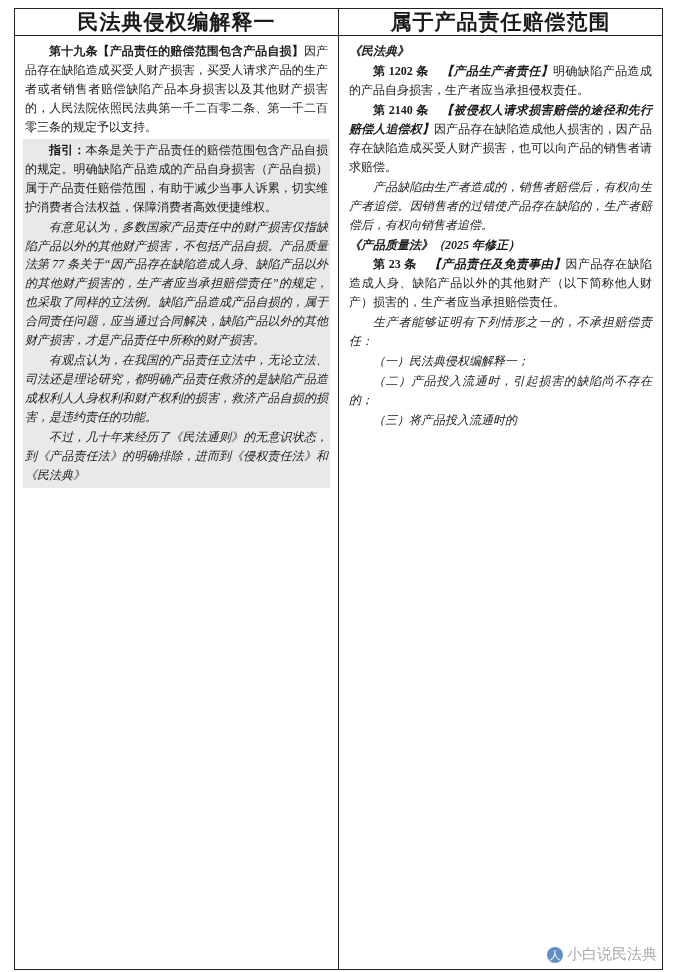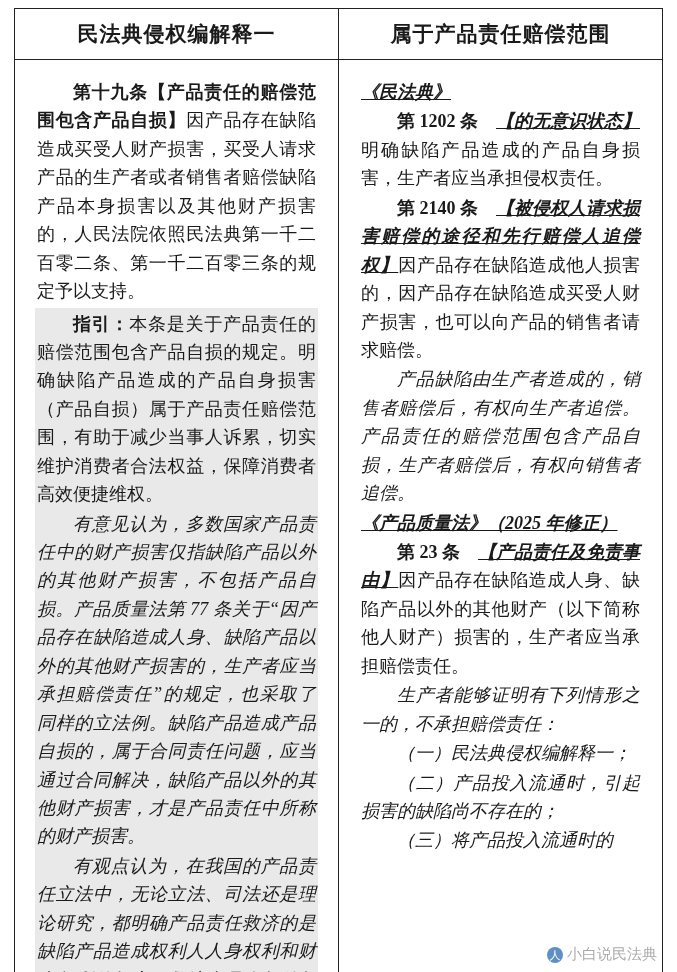--- a/index.html
+++ b/index.html
@@ -23,21 +23,21 @@
   }
   .table {
     width: 100%;
     height: 962px;
     border-collapse: collapse;
     table-layout: fixed;
   }
   .table td, .table th {
     border: 1px solid #222;
     vertical-align: top;
-    padding: 12px;
+    padding: 0;
   }
   .col-left { width: 50%; }
   .col-right { width: 50%; }
 
   .hdr {
     text-align: center;
     font-size: 21px;
     font-weight: 700;
     letter-spacing: 1px;
     padding: 6px 0 8px 0;
@@ -46,29 +46,29 @@
     font-family: "Liberation Serif", "DejaVu Serif", serif;
   }
   .cellbody {
     padding: 6px 10px 4px 10px;
     height: 890px;
     overflow: hidden;
   }
 
   p {
     margin: 0 0 1px 0;
-    font-size: 18px;
+    font-size: 12px;
     line-height: 1.58;
     text-align: justify;
     text-justify: inter-ideograph;
   }
   .indent { text-indent: 2em; }
   .bold { font-weight: 700; }
   .ital { font-style: italic; }
-  .bolditalic { font-weight: 700; font-style: italic; text-decoration: underline; }
+  .bolditalic { font-weight: 700; font-style: italic; }
   .shade-block {
     background: #e9e9e9;
     padding: 2px 2px 2px 2px;
     margin: 2px -2px;
   }
 
   .wm {
     position: absolute;
     right: 20px;
     bottom: 8px;
@@ -115,25 +115,25 @@
             <p class="indent ital">不过，几十年来经历了《民法通则》的无意识状态，到《产品责任法》的明确排除，进而到《侵权责任法》和《民法典》</p>
           </div>
 
         </div>
       </td>
       <td class="col-right">
         <div class="cellbody">
 
           <p class="bolditalic">《民法典》</p>
 
-          <p class="indent"><span class="bold">第 1202 条</span>　<span class="bolditalic">【的无意识状态】</span><span>明确缺陷产品造成的产品自身损害，生产者应当承担侵权责任。</span></p>
+          <p class="indent"><span class="bold">第 1202 条</span>　<span class="bolditalic">【产品生产者责任】</span><span>明确缺陷产品造成的产品自身损害，生产者应当承担侵权责任。</span></p>
 
           <p class="indent"><span class="bold">第 2140 条</span>　<span class="bolditalic">【被侵权人请求损害赔偿的途径和先行赔偿人追偿权】</span><span>因产品存在缺陷造成他人损害的，因产品存在缺陷造成买受人财产损害，也可以向产品的销售者请求赔偿。</span></p>
 
-          <p class="indent ital">产品缺陷由生产者造成的，销售者赔偿后，有权向生产者追偿。产品责任的赔偿范围包含产品自损，生产者赔偿后，有权向销售者追偿。</p>
+          <p class="indent ital">产品缺陷由生产者造成的，销售者赔偿后，有权向生产者追偿。因销售者的过错使产品存在缺陷的，生产者赔偿后，有权向销售者追偿。</p>
 
           <p class="bolditalic">《产品质量法》（2025 年修正）</p>
 
           <p class="indent"><span class="bold">第 23 条</span>　<span class="bolditalic">【产品责任及免责事由】</span><span>因产品存在缺陷造成人身、缺陷产品以外的其他财产（以下简称他人财产）损害的，生产者应当承担赔偿责任。</span></p>
 
           <p class="indent ital">生产者能够证明有下列情形之一的，不承担赔偿责任：</p>
           <p class="indent ital">（一）民法典侵权编解释一；</p>
           <p class="indent ital">（二）产品投入流通时，引起损害的缺陷尚不存在的；</p>
           <p class="indent ital">（三）将产品投入流通时的</p>
 

